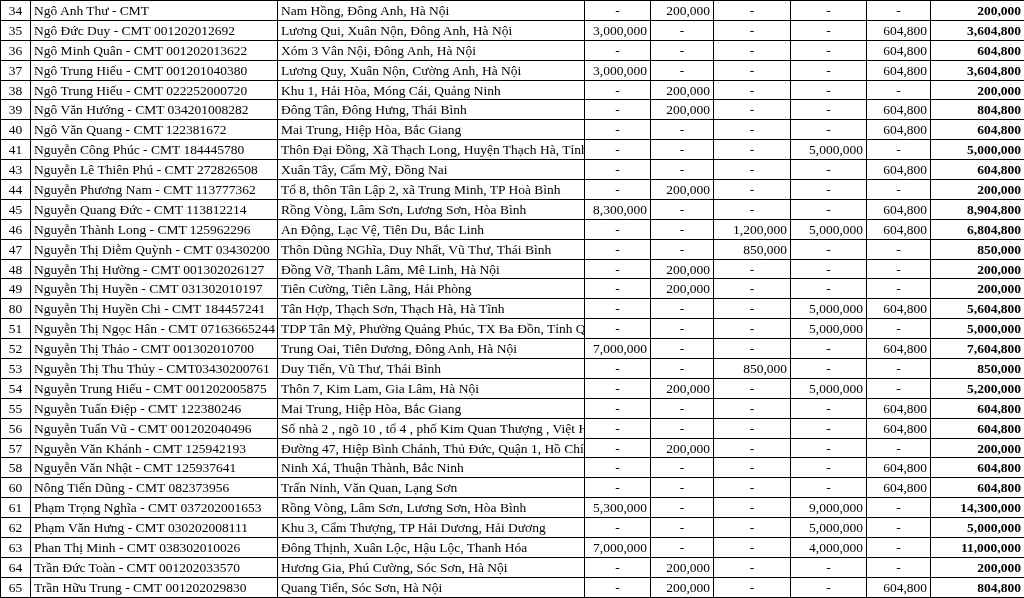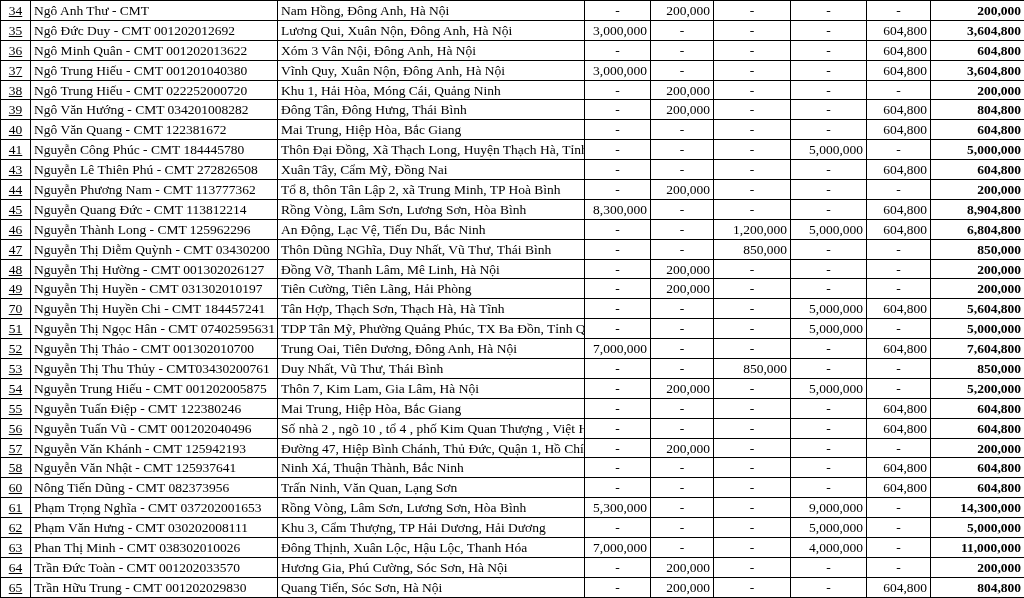--- a/index.html
+++ b/index.html
@@ -11,21 +11,21 @@
     border-collapse:collapse;table-layout:fixed;
     width:1024px;height:598px;
   }
   table.grid td{
     border:1px solid #000;
     font-size:13.5px;line-height:17px;
     padding:0 3px;
     white-space:nowrap;overflow:hidden;
     vertical-align:middle;
   }
-  td.idx{text-align:center;padding:0;text-decoration:underline;}
+  td.idx{text-align:center;padding:0;}
   td.txt{text-align:left;padding-left:4px;}
   td.num{text-align:right;padding-right:5px;}
   td.num.dash{text-align:center;padding-right:3px;}
   td.total{font-weight:bold;text-align:right;padding-right:6px;}
 </style>
 </head>
 <body>
 
 <table class="grid">
   <colgroup>
@@ -69,21 +69,21 @@
     <td class="num dash">-</td>
     <td class="num dash">-</td>
     <td class="num dash">-</td>
     <td class="num dash">-</td>
     <td class="num">604,800</td>
     <td class="num total">604,800</td>
   </tr>
       <tr>
     <td class="idx">37</td>
     <td class="txt">Ngô Trung Hiếu - CMT 001201040380</td>
-    <td class="txt">Vĩnh Quy, Xuân Nộn, Đông Anh, Hà Nội</td>
+    <td class="txt">Lương Quy, Xuân Nộn, Cường Anh, Hà Nội</td>
     <td class="num">3,000,000</td>
     <td class="num dash">-</td>
     <td class="num dash">-</td>
     <td class="num dash">-</td>
     <td class="num">604,800</td>
     <td class="num total">3,604,800</td>
   </tr>
       <tr>
     <td class="idx">38</td>
     <td class="txt">Ngô Trung Hiếu - CMT 022252000720</td>
@@ -157,21 +157,21 @@
     <td class="num">8,300,000</td>
     <td class="num dash">-</td>
     <td class="num dash">-</td>
     <td class="num dash">-</td>
     <td class="num">604,800</td>
     <td class="num total">8,904,800</td>
   </tr>
       <tr>
     <td class="idx">46</td>
     <td class="txt">Nguyễn Thành Long - CMT 125962296</td>
-    <td class="txt">An Động, Lạc Vệ, Tiến Du, Bắc Ninh</td>
+    <td class="txt">An Động, Lạc Vệ, Tiên Du, Bắc Linh</td>
     <td class="num dash">-</td>
     <td class="num dash">-</td>
     <td class="num">1,200,000</td>
     <td class="num">5,000,000</td>
     <td class="num">604,800</td>
     <td class="num total">6,804,800</td>
   </tr>
       <tr>
     <td class="idx">47</td>
     <td class="txt">Nguyễn Thị Diễm Quỳnh - CMT 03430200</td>
@@ -199,33 +199,33 @@
     <td class="txt">Nguyễn Thị Huyền - CMT 031302010197</td>
     <td class="txt">Tiên Cường, Tiên Lãng, Hải Phòng</td>
     <td class="num dash">-</td>
     <td class="num">200,000</td>
     <td class="num dash">-</td>
     <td class="num dash">-</td>
     <td class="num dash">-</td>
     <td class="num total">200,000</td>
   </tr>
       <tr>
-    <td class="idx">70</td>
+    <td class="idx">80</td>
     <td class="txt">Nguyễn Thị Huyền Chi - CMT 184457241</td>
     <td class="txt">Tân Hợp, Thạch Sơn, Thạch Hà, Hà Tĩnh</td>
     <td class="num dash">-</td>
     <td class="num dash">-</td>
     <td class="num dash">-</td>
     <td class="num">5,000,000</td>
     <td class="num">604,800</td>
     <td class="num total">5,604,800</td>
   </tr>
       <tr>
     <td class="idx">51</td>
-    <td class="txt">Nguyễn Thị Ngọc Hân - CMT 07402595631</td>
+    <td class="txt">Nguyễn Thị Ngọc Hân - CMT 07163665244</td>
     <td class="txt">TDP Tân Mỹ, Phường Quảng Phúc, TX Ba Đồn, Tỉnh Quảng Bình</td>
     <td class="num dash">-</td>
     <td class="num dash">-</td>
     <td class="num dash">-</td>
     <td class="num">5,000,000</td>
     <td class="num dash">-</td>
     <td class="num total">5,000,000</td>
   </tr>
       <tr>
     <td class="idx">52</td>
@@ -234,21 +234,21 @@
     <td class="num">7,000,000</td>
     <td class="num dash">-</td>
     <td class="num dash">-</td>
     <td class="num dash">-</td>
     <td class="num">604,800</td>
     <td class="num total">7,604,800</td>
   </tr>
       <tr>
     <td class="idx">53</td>
     <td class="txt">Nguyễn Thị Thu Thủy - CMT03430200761</td>
-    <td class="txt">Duy Nhất, Vũ Thư, Thái Bình</td>
+    <td class="txt">Duy Tiến, Vũ Thư, Thái Bình</td>
     <td class="num dash">-</td>
     <td class="num dash">-</td>
     <td class="num">850,000</td>
     <td class="num dash">-</td>
     <td class="num dash">-</td>
     <td class="num total">850,000</td>
   </tr>
       <tr>
     <td class="idx">54</td>
     <td class="txt">Nguyễn Trung Hiếu - CMT 001202005875</td>

